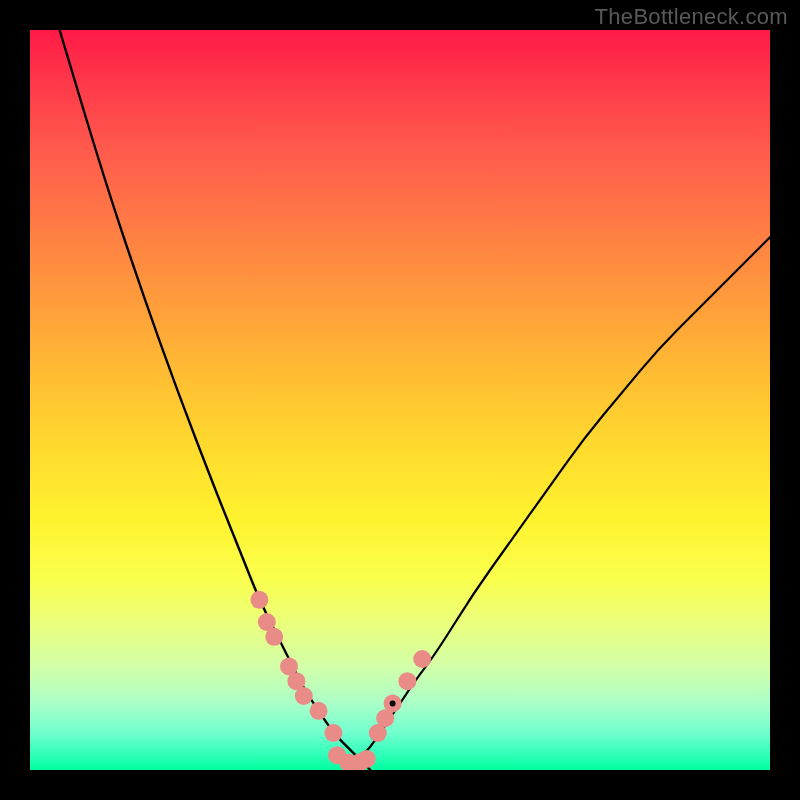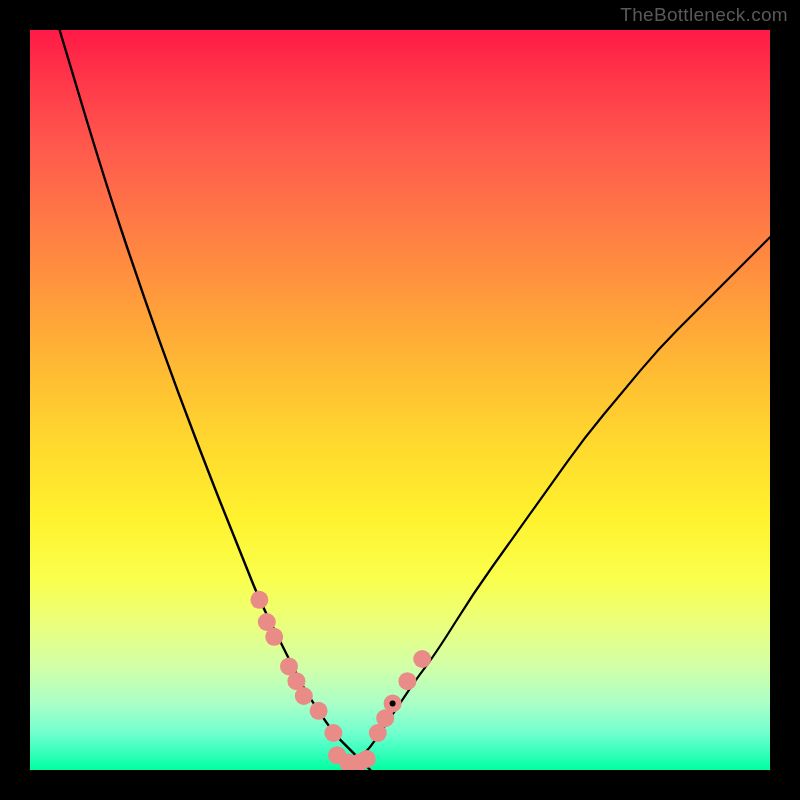--- a/index.html
+++ b/index.html
@@ -15,21 +15,21 @@
     position: relative;
     width: 800px;
     height: 800px;
     background: #000000;
   }
   .watermark {
     position: absolute;
     top: 4px;
     right: 12px;
     color: #595959;
-    font-size: 19px;
+    font-size: 22px;
     font-weight: 500;
     letter-spacing: 0.3px;
     z-index: 5;
   }
   .plot-area {
     position: absolute;
     left: 30px;
     top: 30px;
     width: 740px;
     height: 740px;

